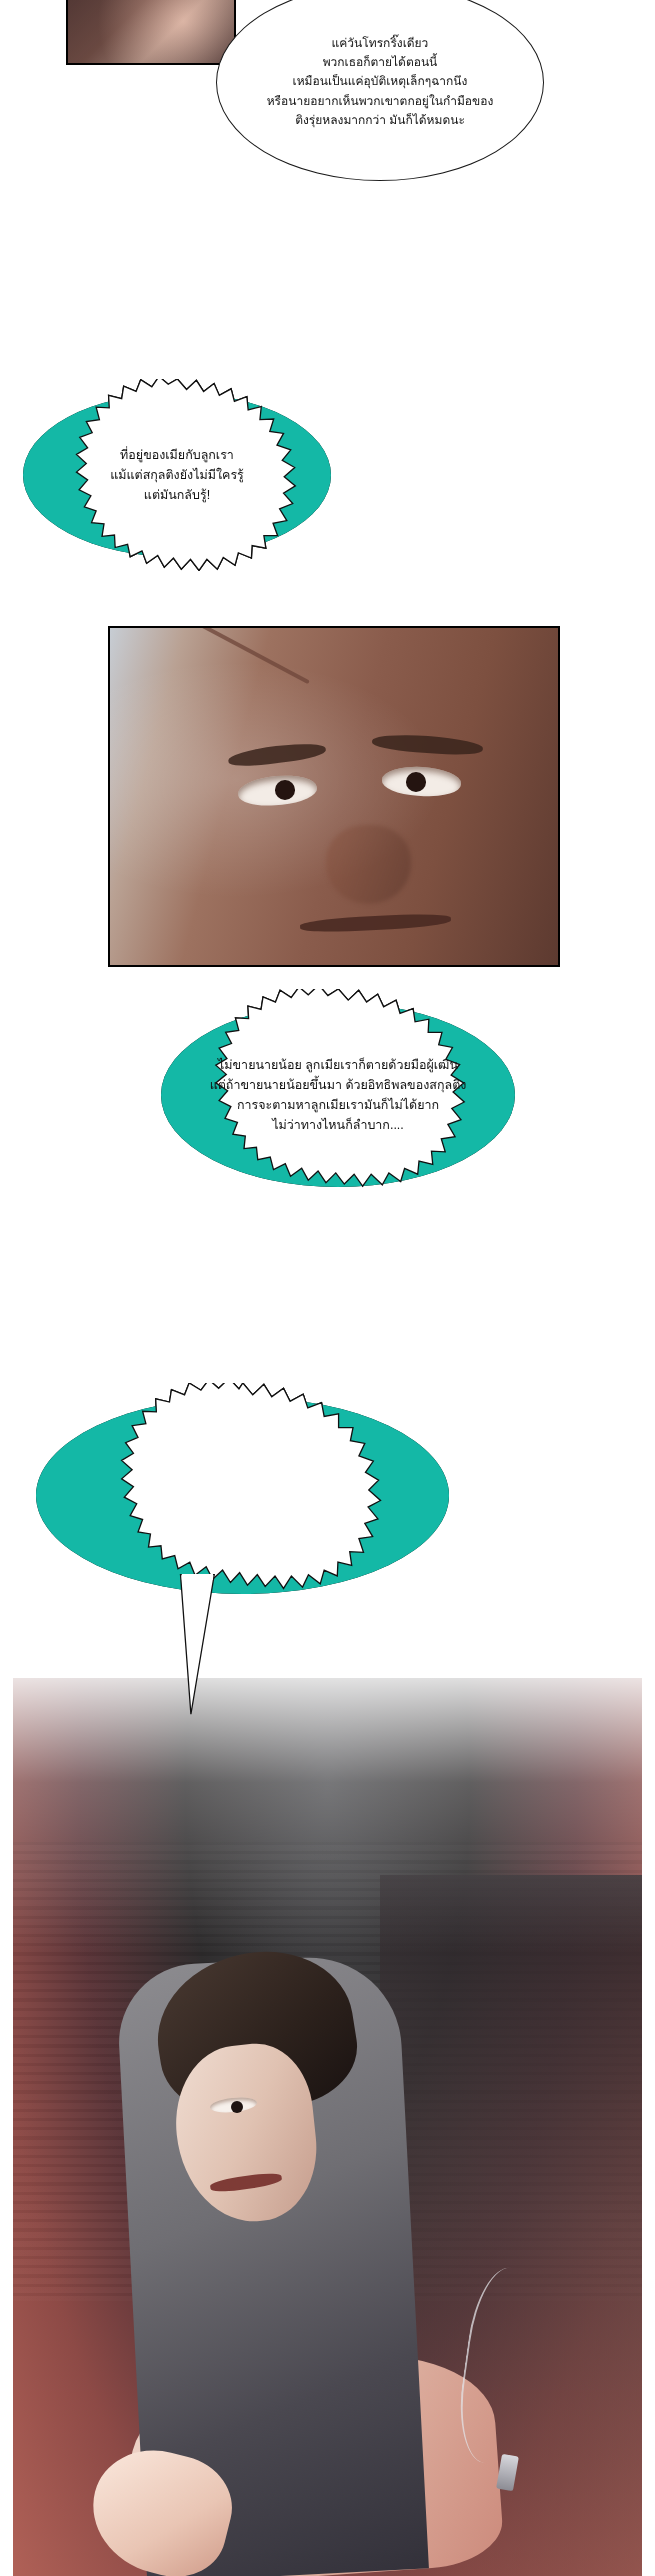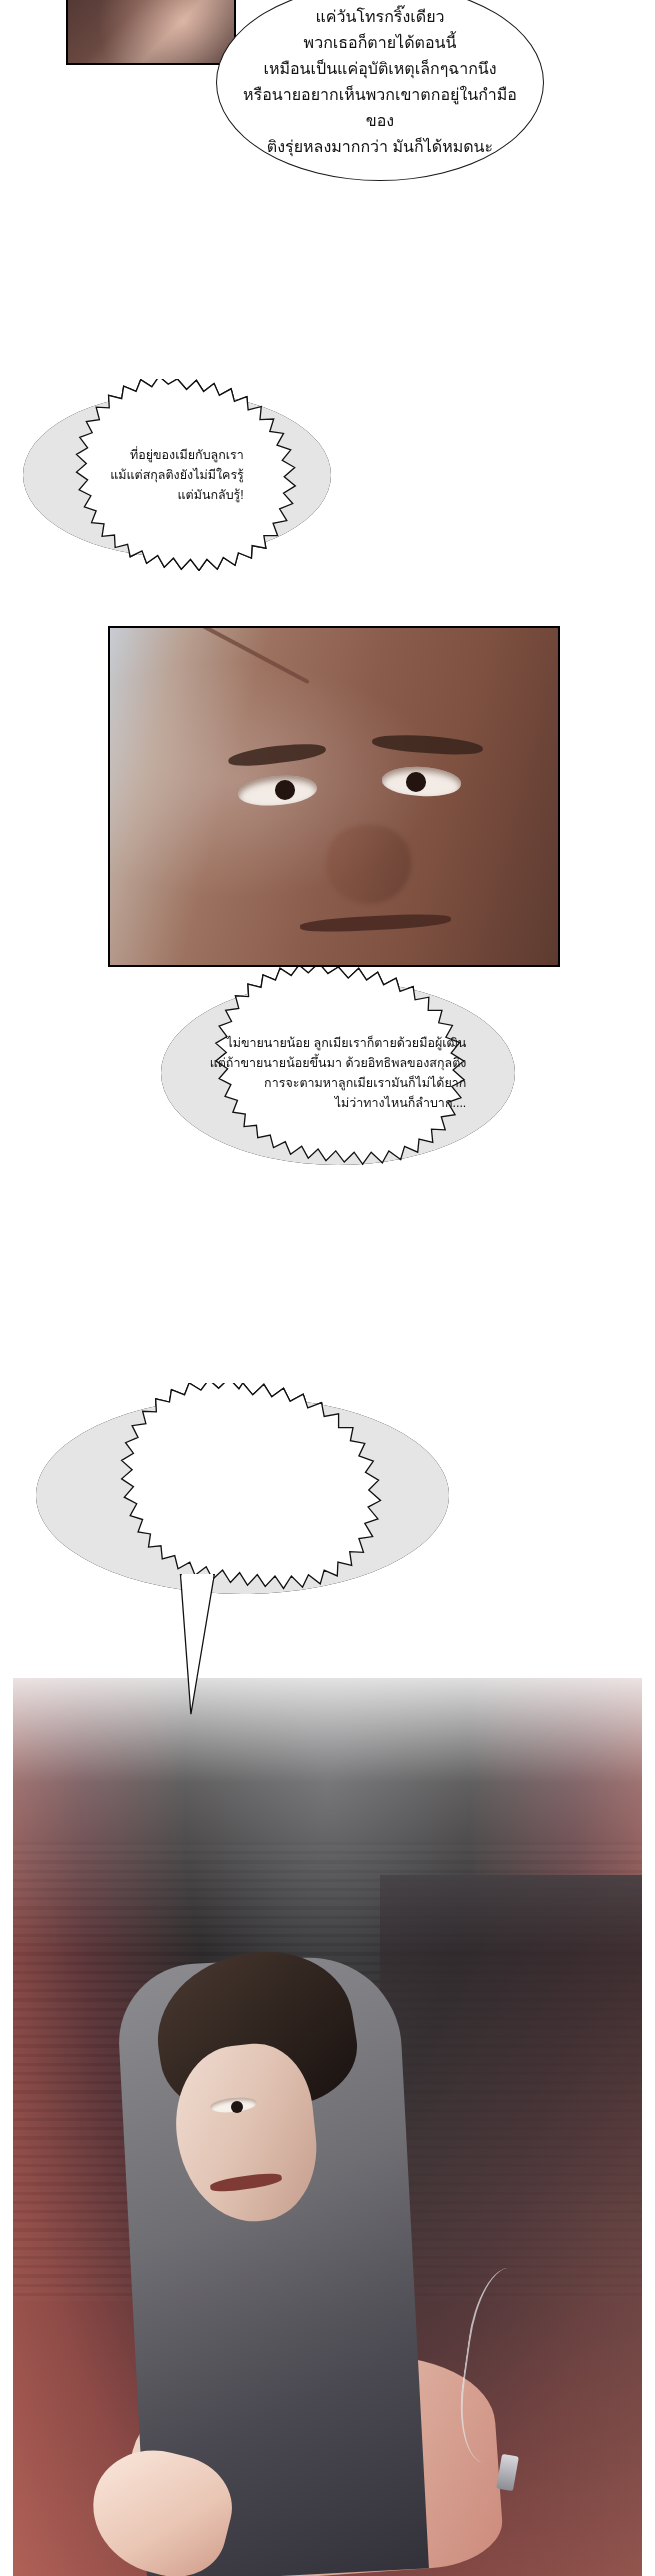--- a/index.html
+++ b/index.html
@@ -234,35 +234,35 @@
     color: #111;
     text-align: center;
     display: flex;
     align-items: center;
     justify-content: center;
     padding: 11.8px 22px;
     z-index: 5;
   }
   .balloon p {
     margin: 0;
-    font-size: 16px;
+    font-size: 12px;
     line-height: 1.62;
     white-space: pre-line;
   }
 
   
   .balloon-spiky {
     position: absolute;
     z-index: 5;
     display: flex;
     align-items: center;
     justify-content: center;
-    text-align: right;
+    text-align: center;
     color: #111;
-    background: #e5e5e5;
+    background: #14b8a6;
     border-radius: 50% / 50%;
     padding: 13px 26px;
     box-sizing: border-box;
     filter: drop-shadow(0 0 0 #000);
   }
   .spikes {
     position: absolute;
     left: -14.4px; top: -14.4px; right: -14.4px; bottom: -14.4px;
     z-index: -1;
     pointer-events: none;
@@ -281,21 +281,21 @@
   .balloon-2 {
     left: 23px;
     top: 393px;
     width: 308px;
     height: 164px;
   }
 
   
   .balloon-3 {
     left: 161px;
-    top: 981px;
+    top: 1003px;
     width: 354px;
     height: 184px;
   }
 
   
   .balloon-4 {
     left: 36px;
     top: 1397px;
     width: 413px;
     height: 197px;

